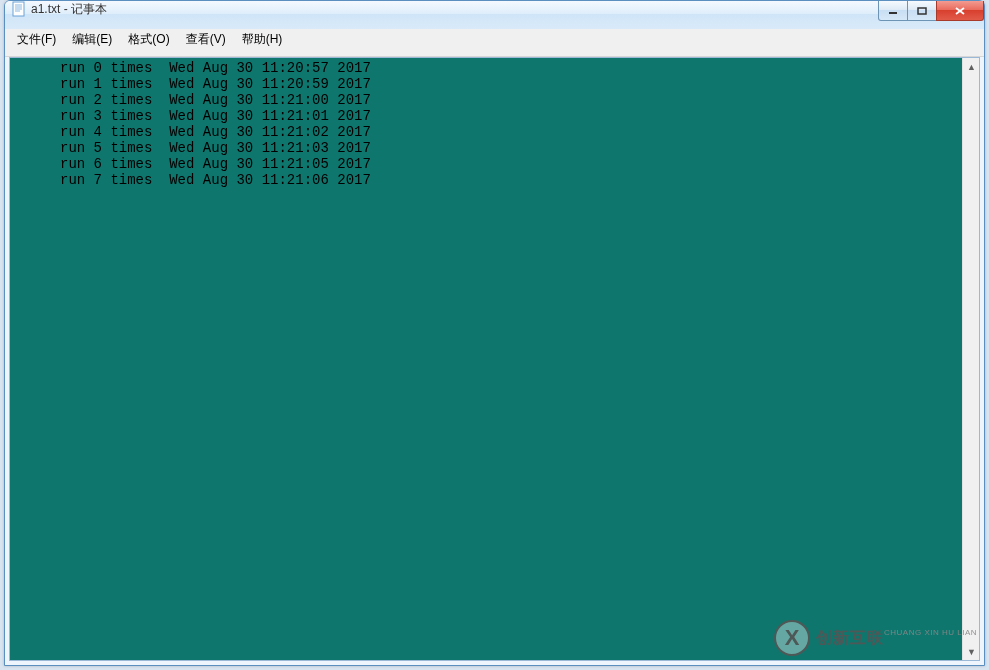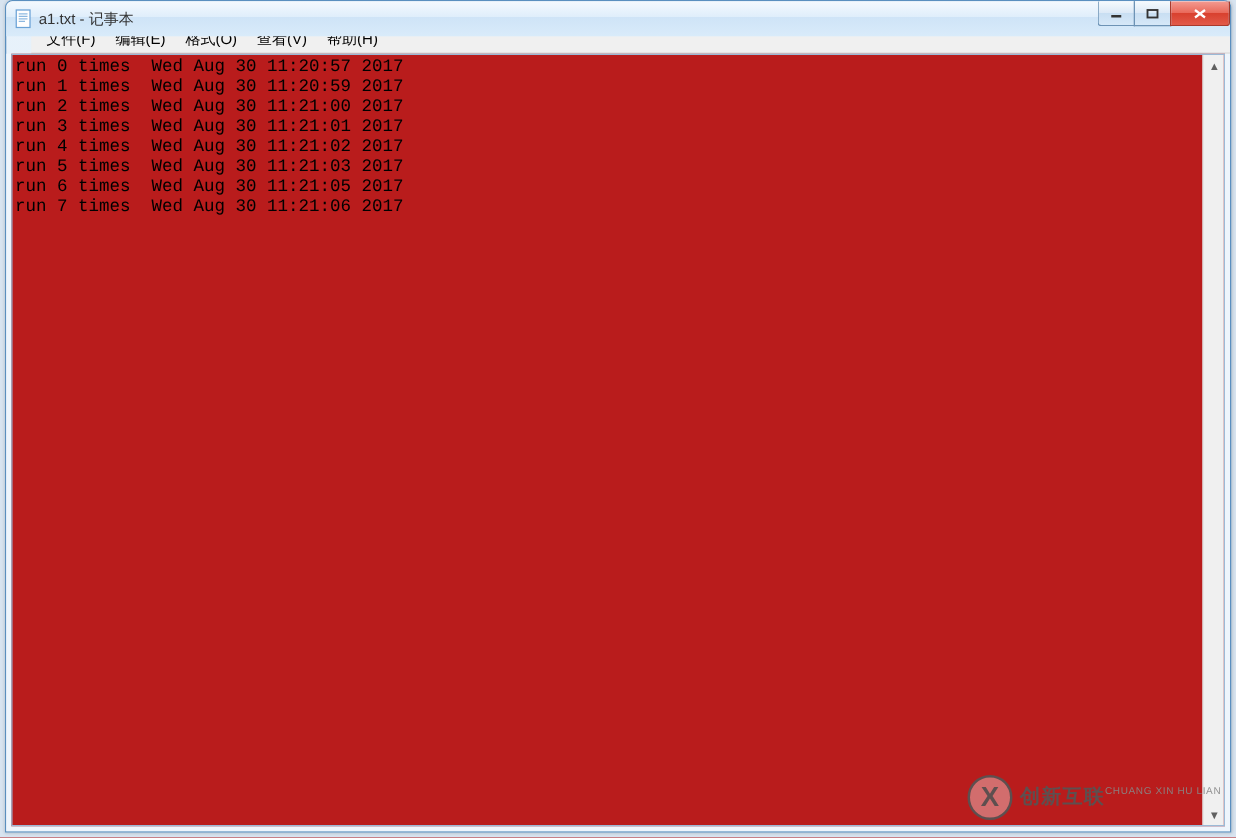--- a/index.html
+++ b/index.html
@@ -21,21 +21,21 @@
     border: 1px solid #5a8fbf;
     border-radius: 6px 6px 0 0;
     background: linear-gradient(to bottom, #e8f2fb 0%, #d8e8f6 100%);
     box-shadow: 0 0 3px rgba(0,0,0,0.2);
     display: flex;
     flex-direction: column;
   }
   .titlebar {
     height: 28px;
     display: flex;
-    align-items: center;
+    align-items: flex-start;
     background: linear-gradient(to bottom, #f4f9fe 0%, #dfeefb 45%, #cfe4f7 46%, #d9ebfa 100%);
     border-radius: 5px 5px 0 0;
     padding-left: 6px;
     position: relative;
   }
   .app-icon {
     width: 16px;
     height: 16px;
     margin-right: 4px;
     display: inline-flex;
@@ -72,47 +72,47 @@
     width: 48px;
     background: linear-gradient(to bottom, #f39b91 0%, #e9695a 49%, #d8402e 50%, #e25a49 100%);
     border-color: #a83a2c;
     color: #fff;
     border-bottom-right-radius: 3px;
   }
   .win-btn svg { width:12px; height:10px; }
   .win-btn.close svg { width:14px; height:10px; }
 
   .menubar {
-    height: 14px;
+    height: 28px;
     background: #f0f0f0;
     border-bottom: 1px solid #d6d6d6;
     display: flex;
-    align-items: flex-end;
+    align-items: flex-start;
     padding-left: 4px;
-    margin-left: 20px;
   }
   .menu-item {
     padding: 2px 8px;
     font-size: 12px;
     color: #000;
     cursor: default;
   }
 
   .client-wrap {
     flex: 1;
     background: #eef5fc;
     padding: 0 4px 4px 4px;
     display: flex;
   }
   .client-area {
     flex: 1;
-    background: #b91c1c;
+    background: #0f766e;
     border: 1px solid #9bb9d6;
     position: relative;
     display: flex;
+    padding-left: 48px;
   }
   .text-content {
     flex: 1;
     padding: 2px 2px;
     font-family: "SimSun", "NSimSun", "Courier New", monospace;
     font-size: 14px;
     line-height: 16px;
     color: #000;
     white-space: pre;
     overflow: hidden;

